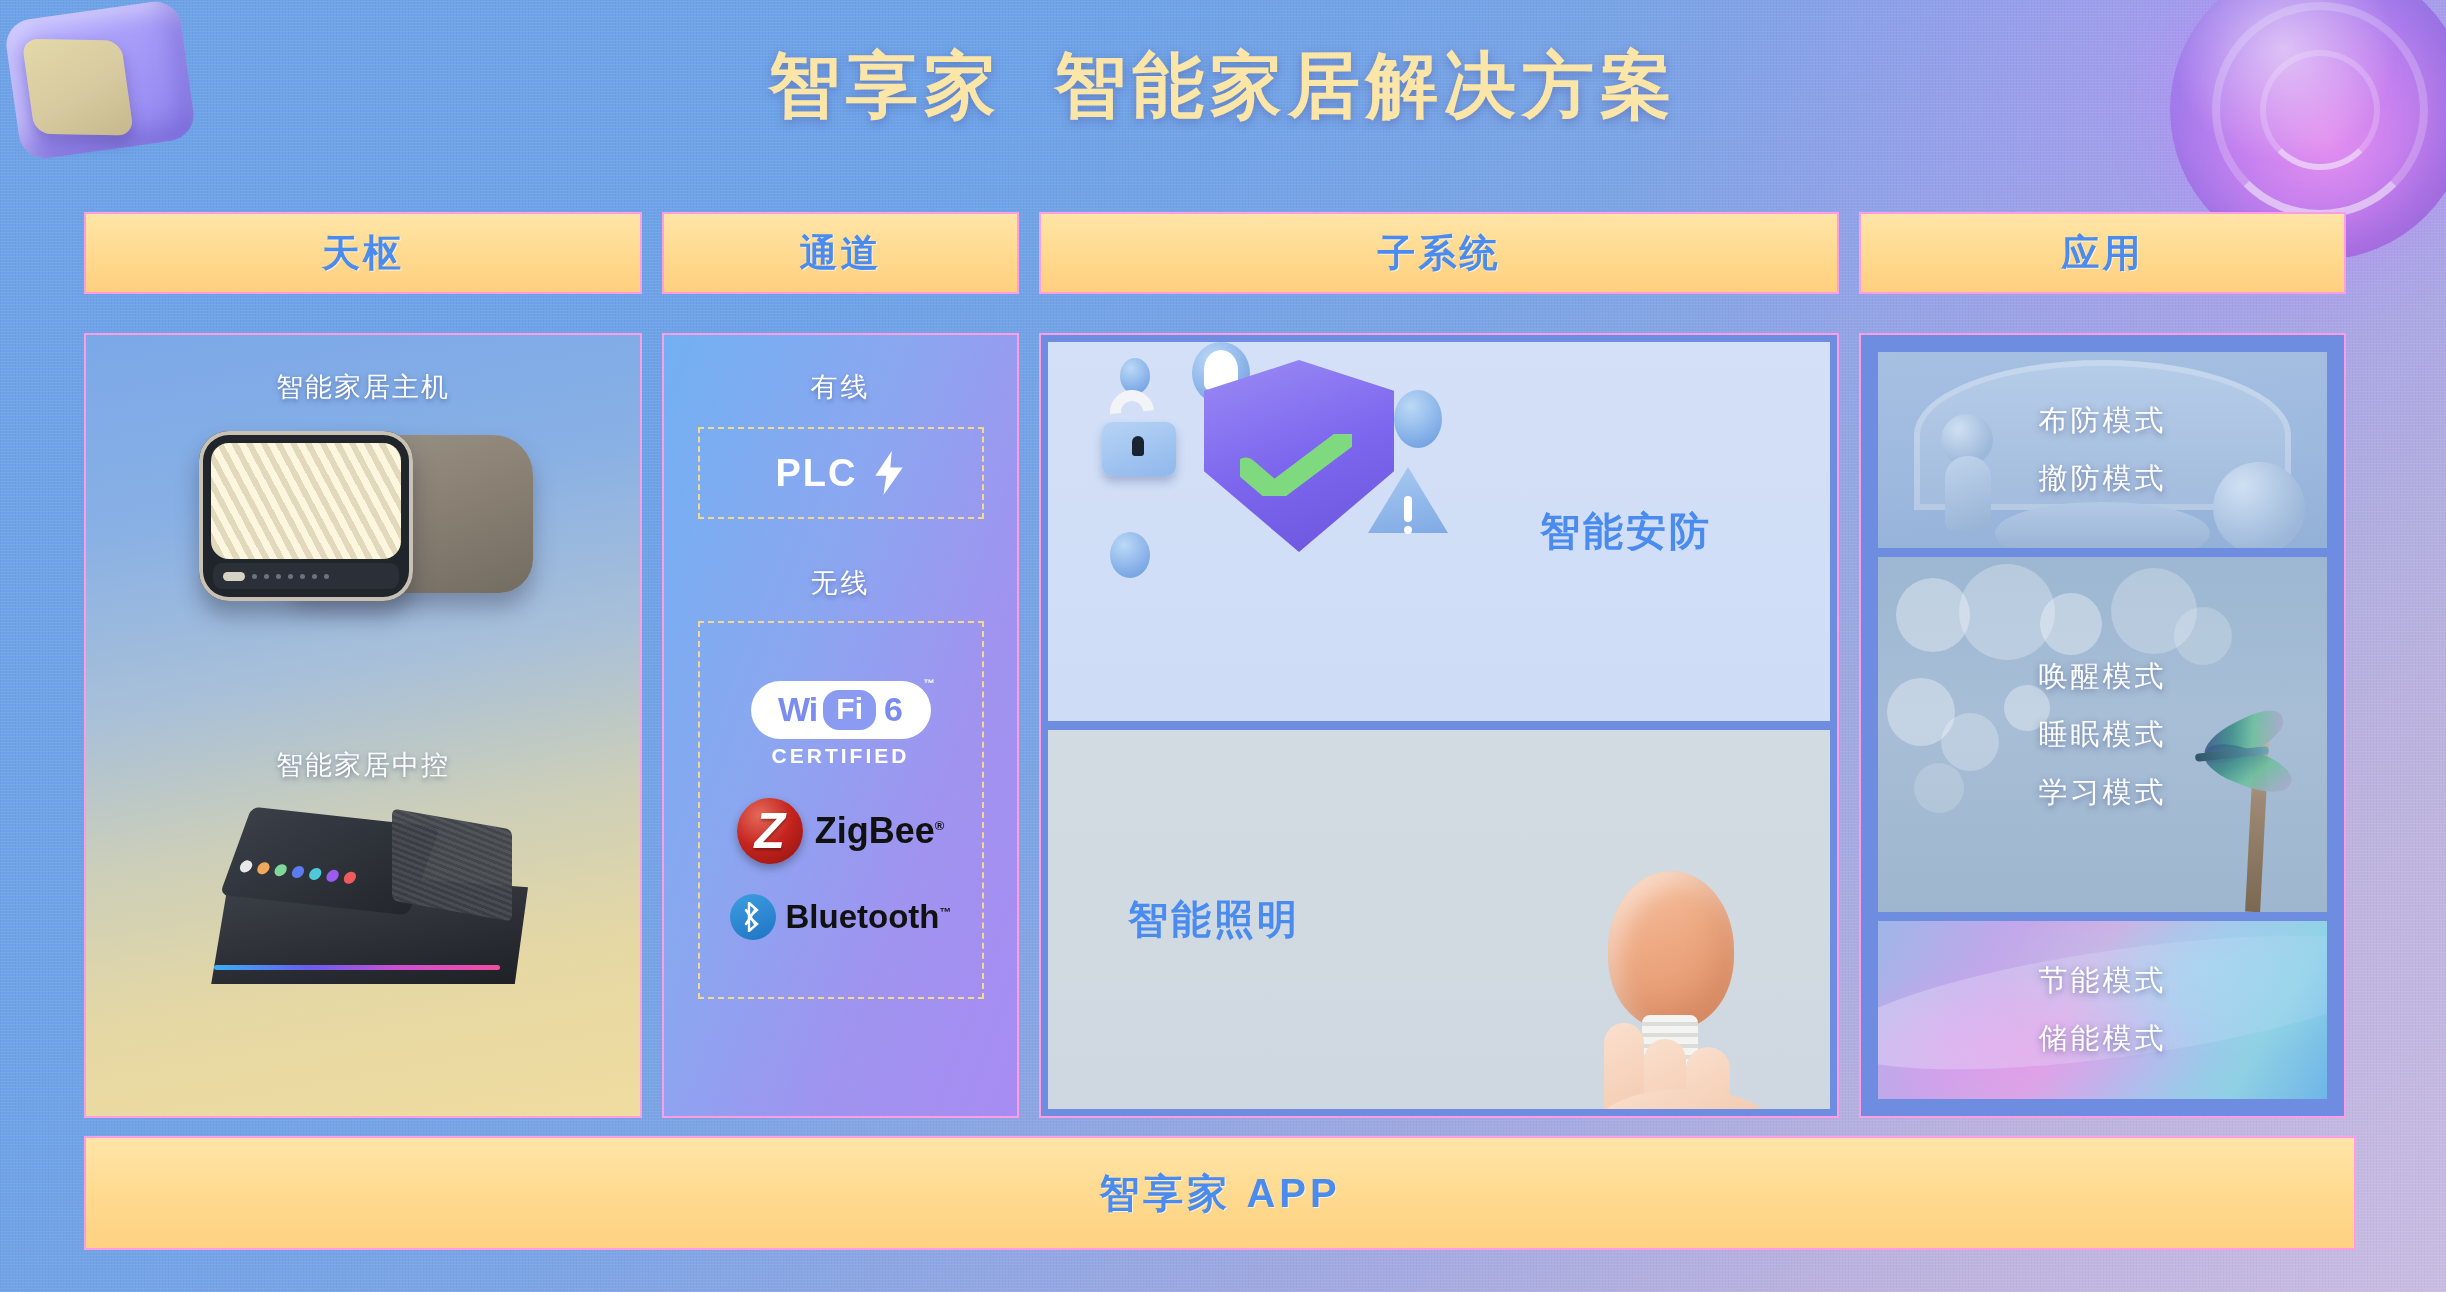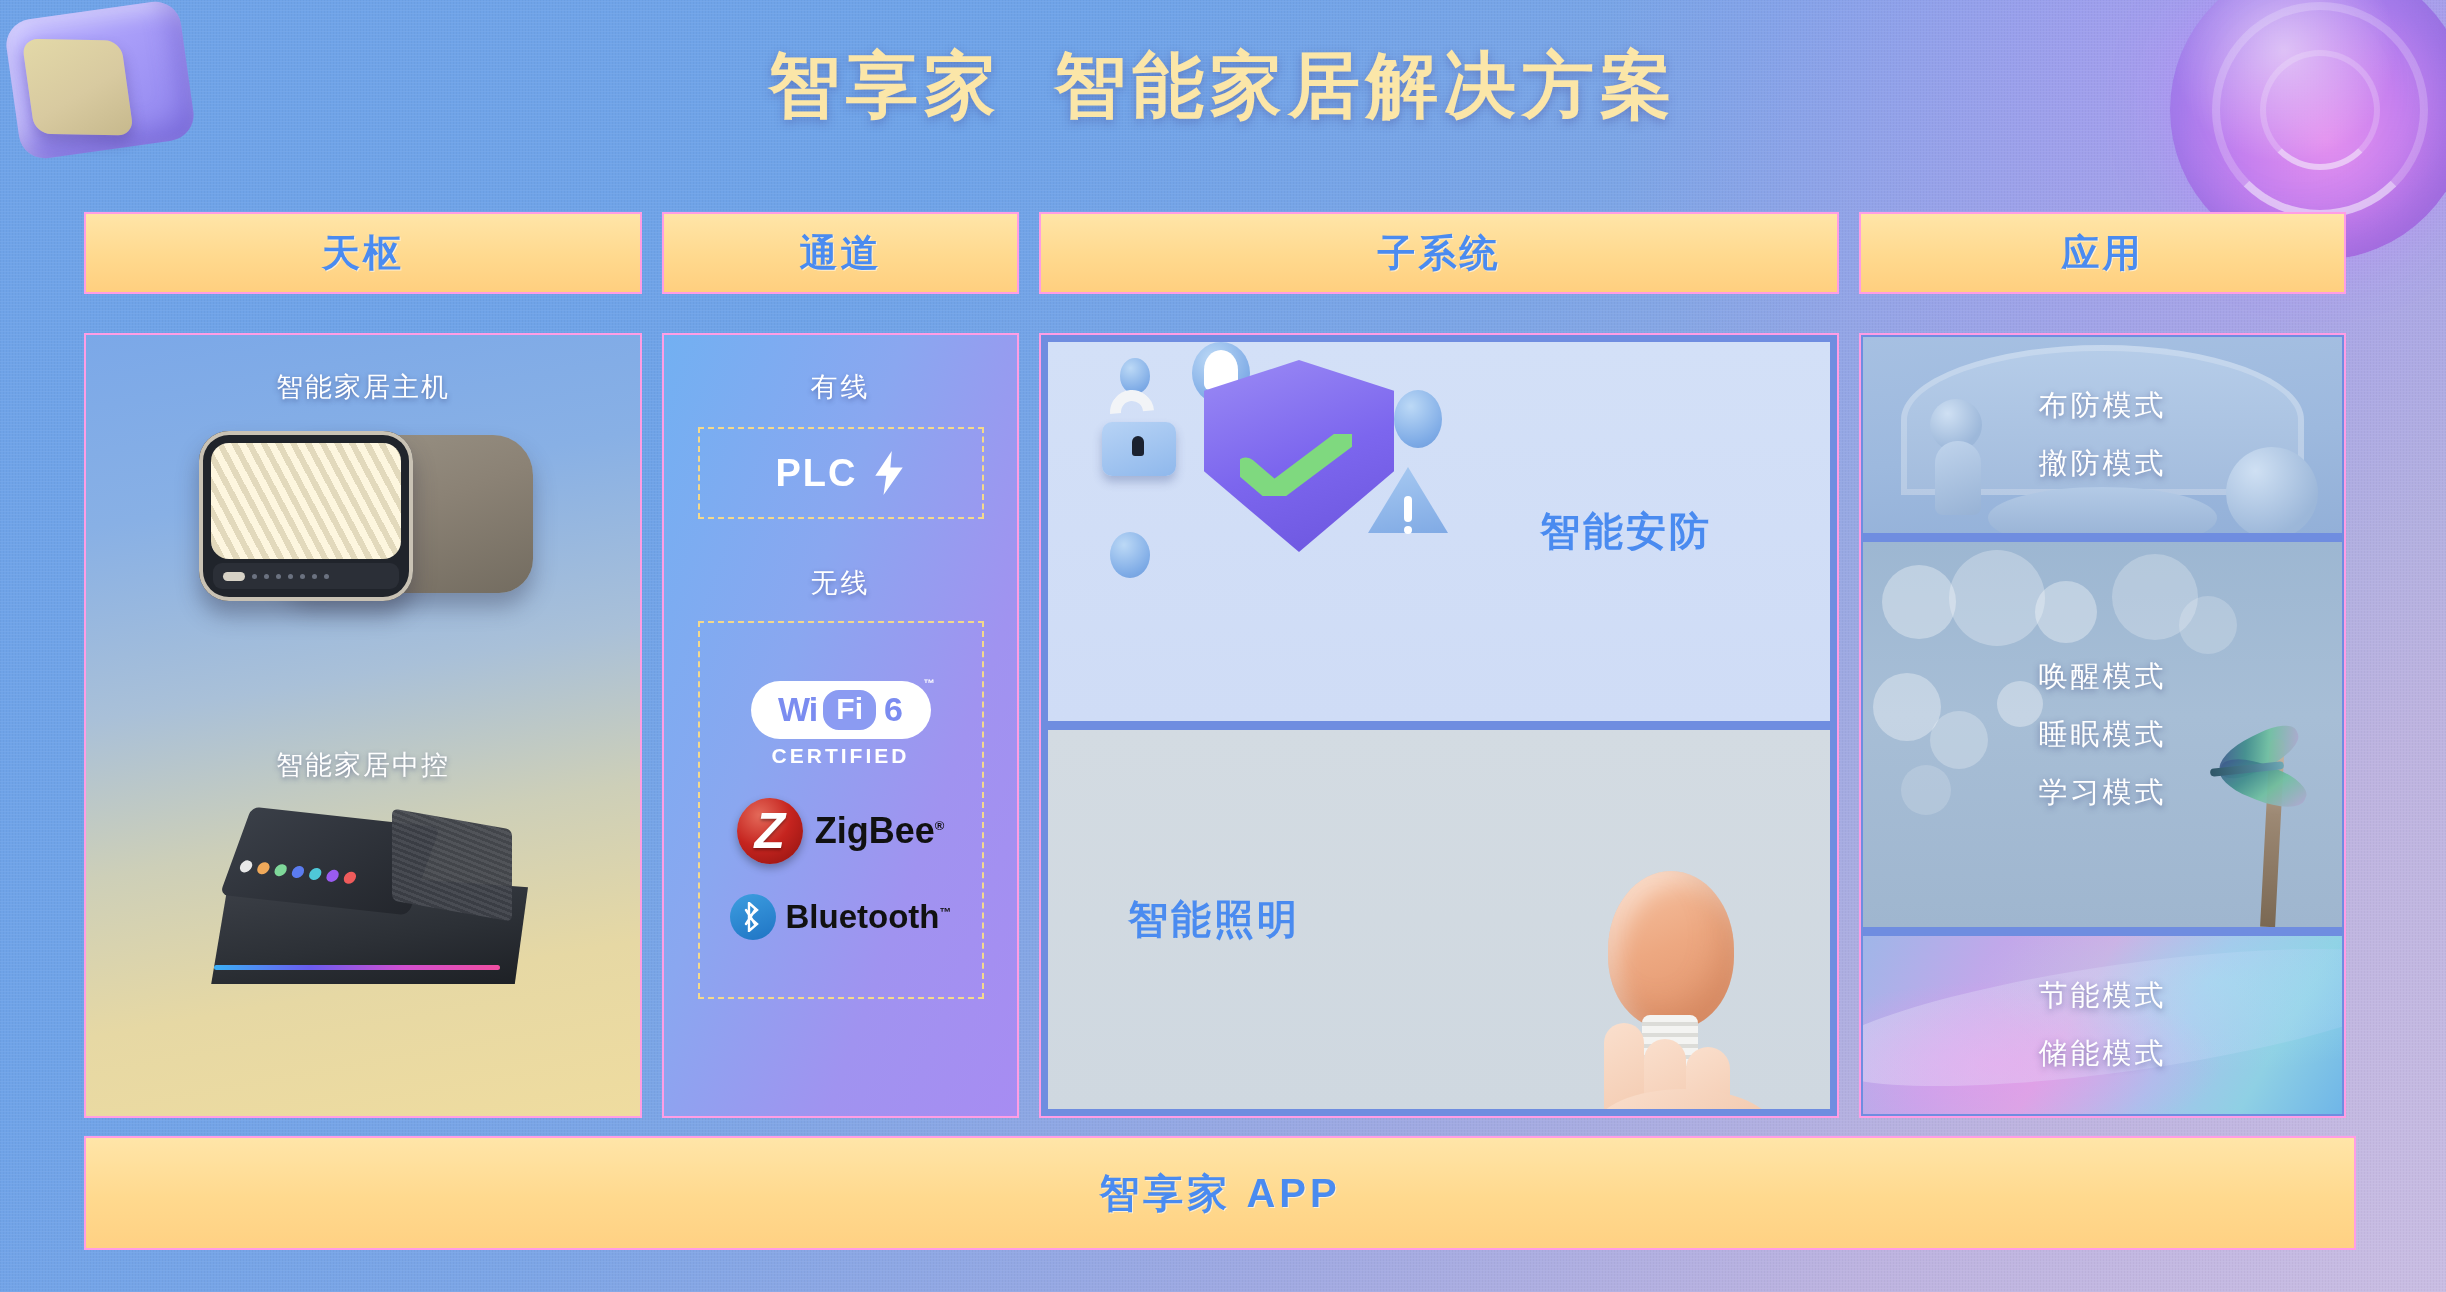--- a/index.html
+++ b/index.html
@@ -361,21 +361,21 @@
   .e3{ left:120px; top:212px; }
   .hand2{
     position:absolute; left:-10px; bottom:-64px; width:210px; height:120px;
   }
   .h2-f{ position:absolute; border-radius:46px;
     background:linear-gradient(150deg,#fce3d2 0%, #f6ceb4 100%); }
   .h2a{ left:0px;  bottom:26px; width:118px;height:34px; transform:rotate(-14deg); }
 
   
   .c4 .col-body{
-    background:#6f8de0; padding:2px; display:flex; flex-direction:column; gap:9px;
+    background:#6f8de0; padding:17px; display:flex; flex-direction:column; gap:9px;
   }
   .app{
     position:relative; overflow:hidden;
     display:flex; flex-direction:column; align-items:center; justify-content:center;
   }
   .app.arm{ flex:0 0 196px;
     background:linear-gradient(175deg,#a6c0e2 0%, #9db9de 55%, #93b0d8 100%); }
   .app.mode{ flex:1;
     background:linear-gradient(180deg,#9db7d2 0%, #a7bed6 45%, #9fb6cf 100%); }
   .app.energy{ flex:0 0 178px;

